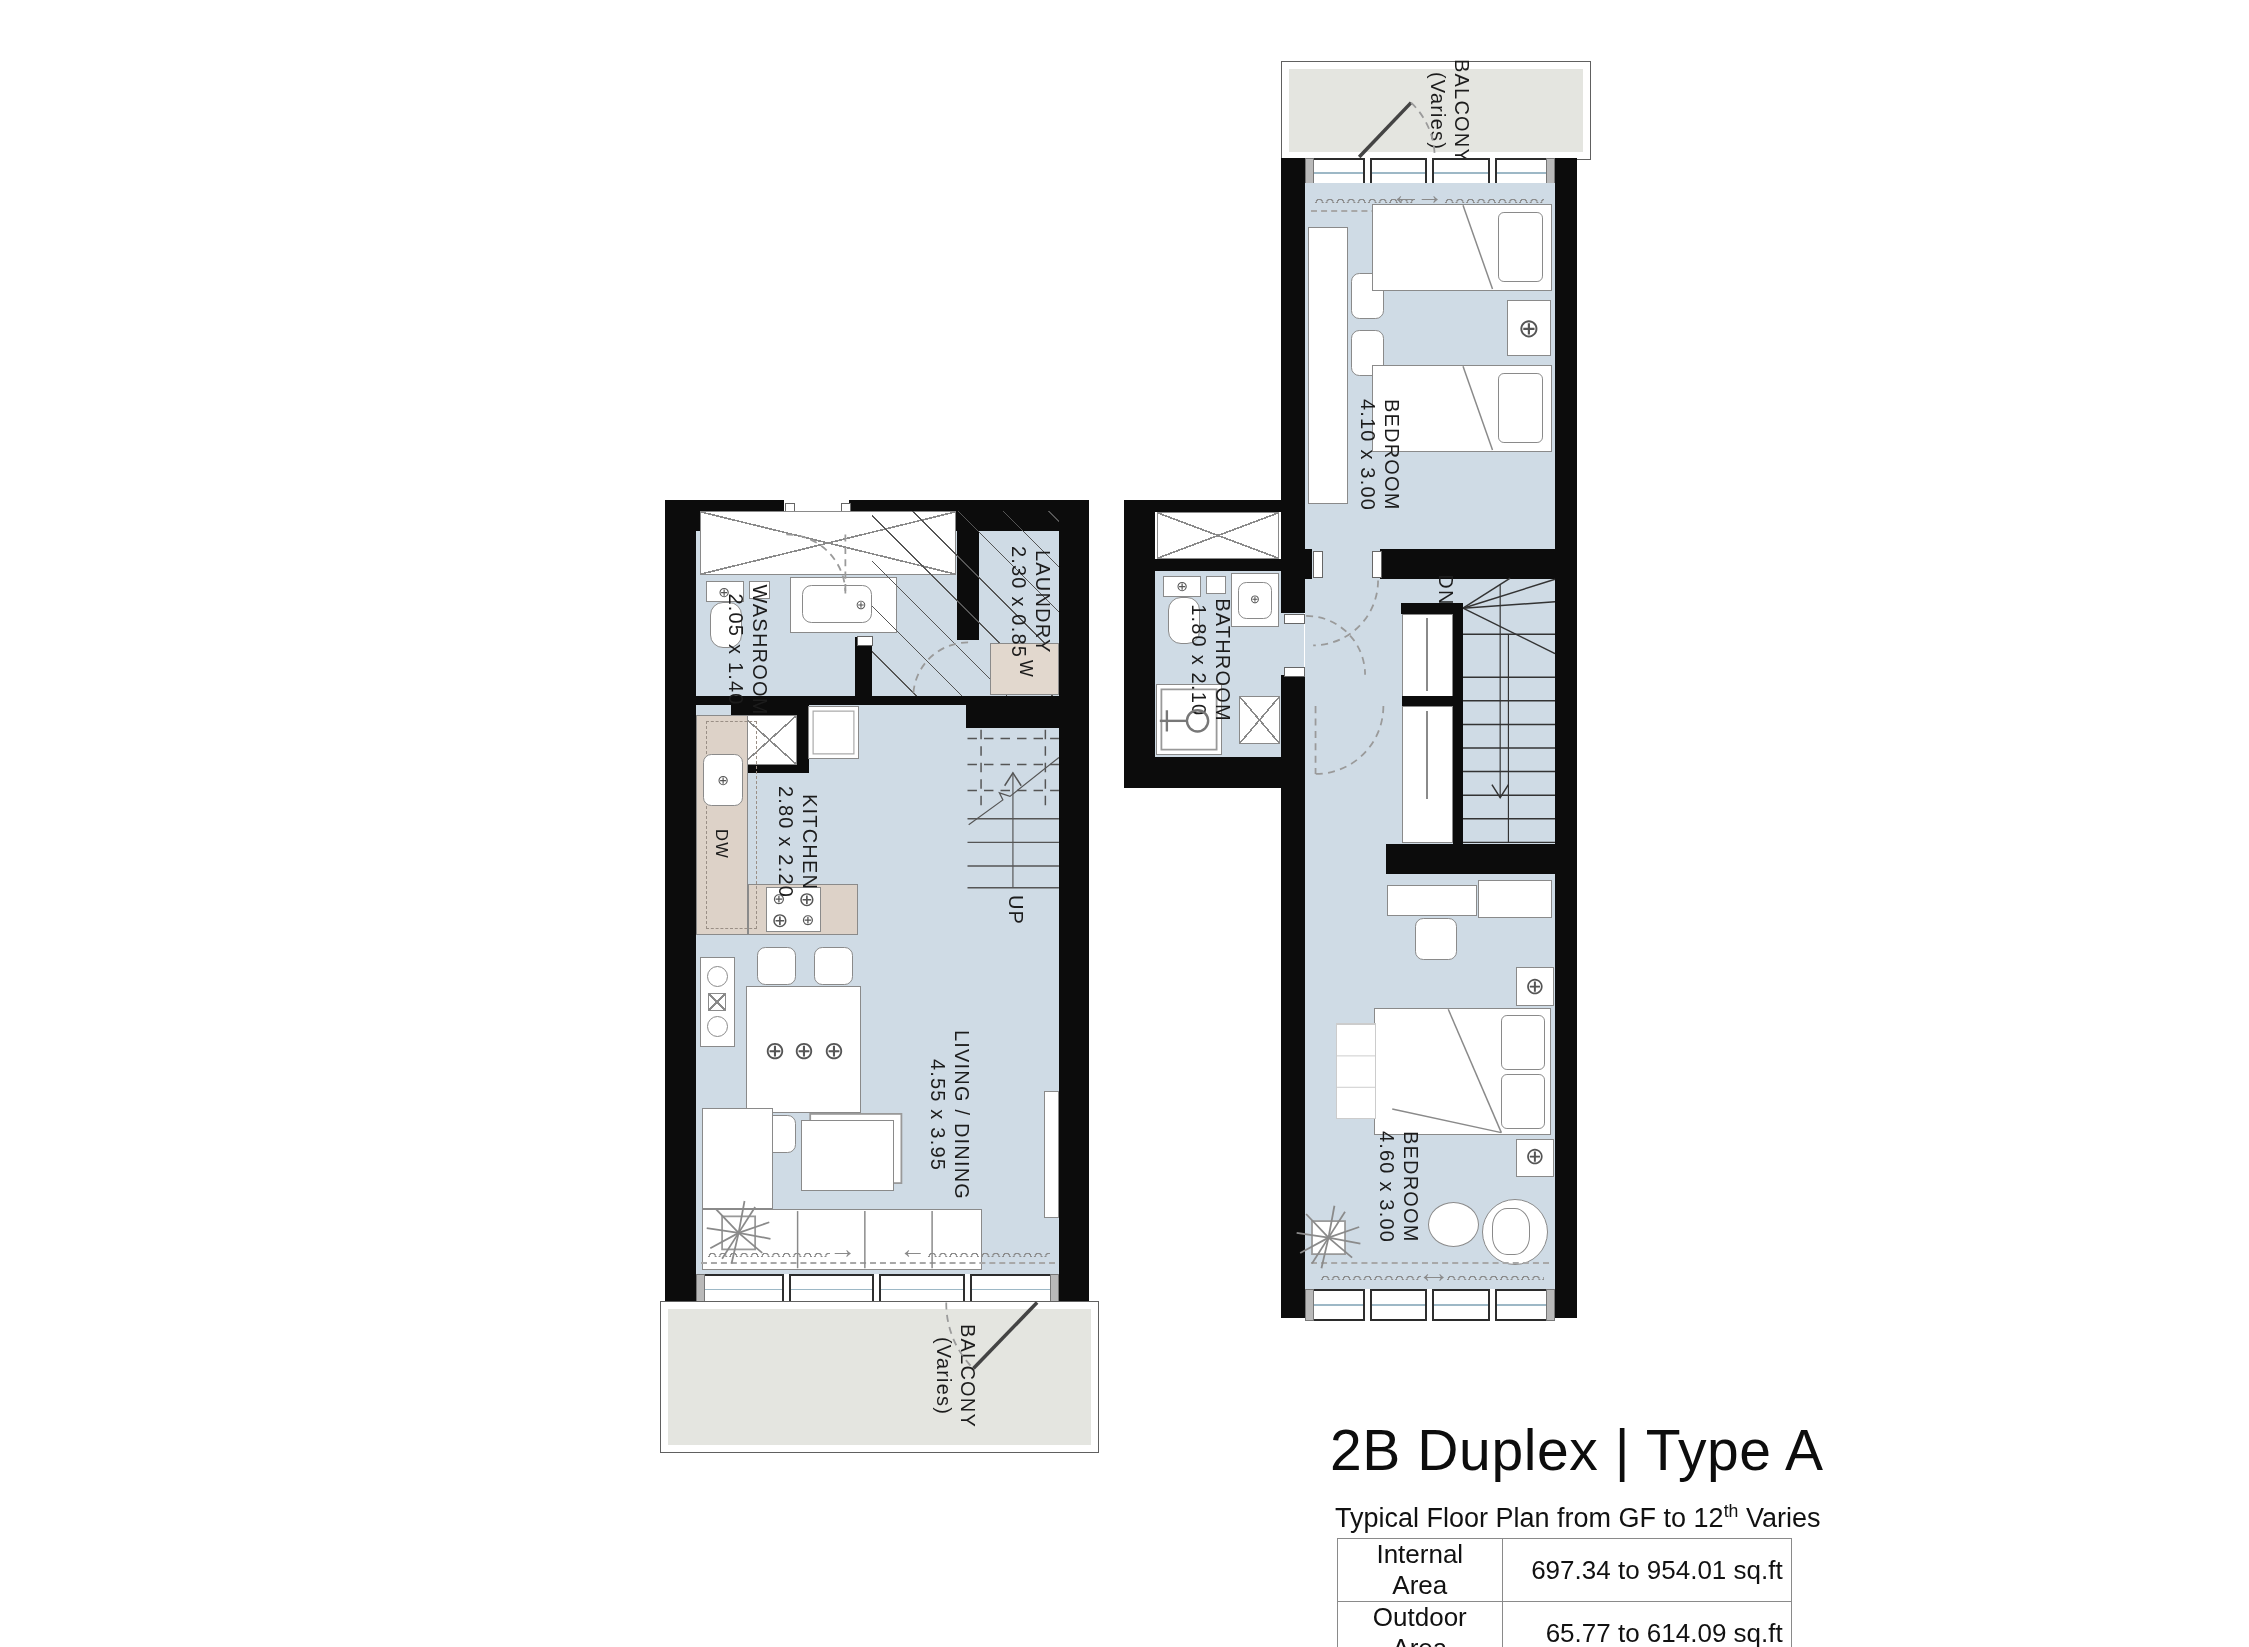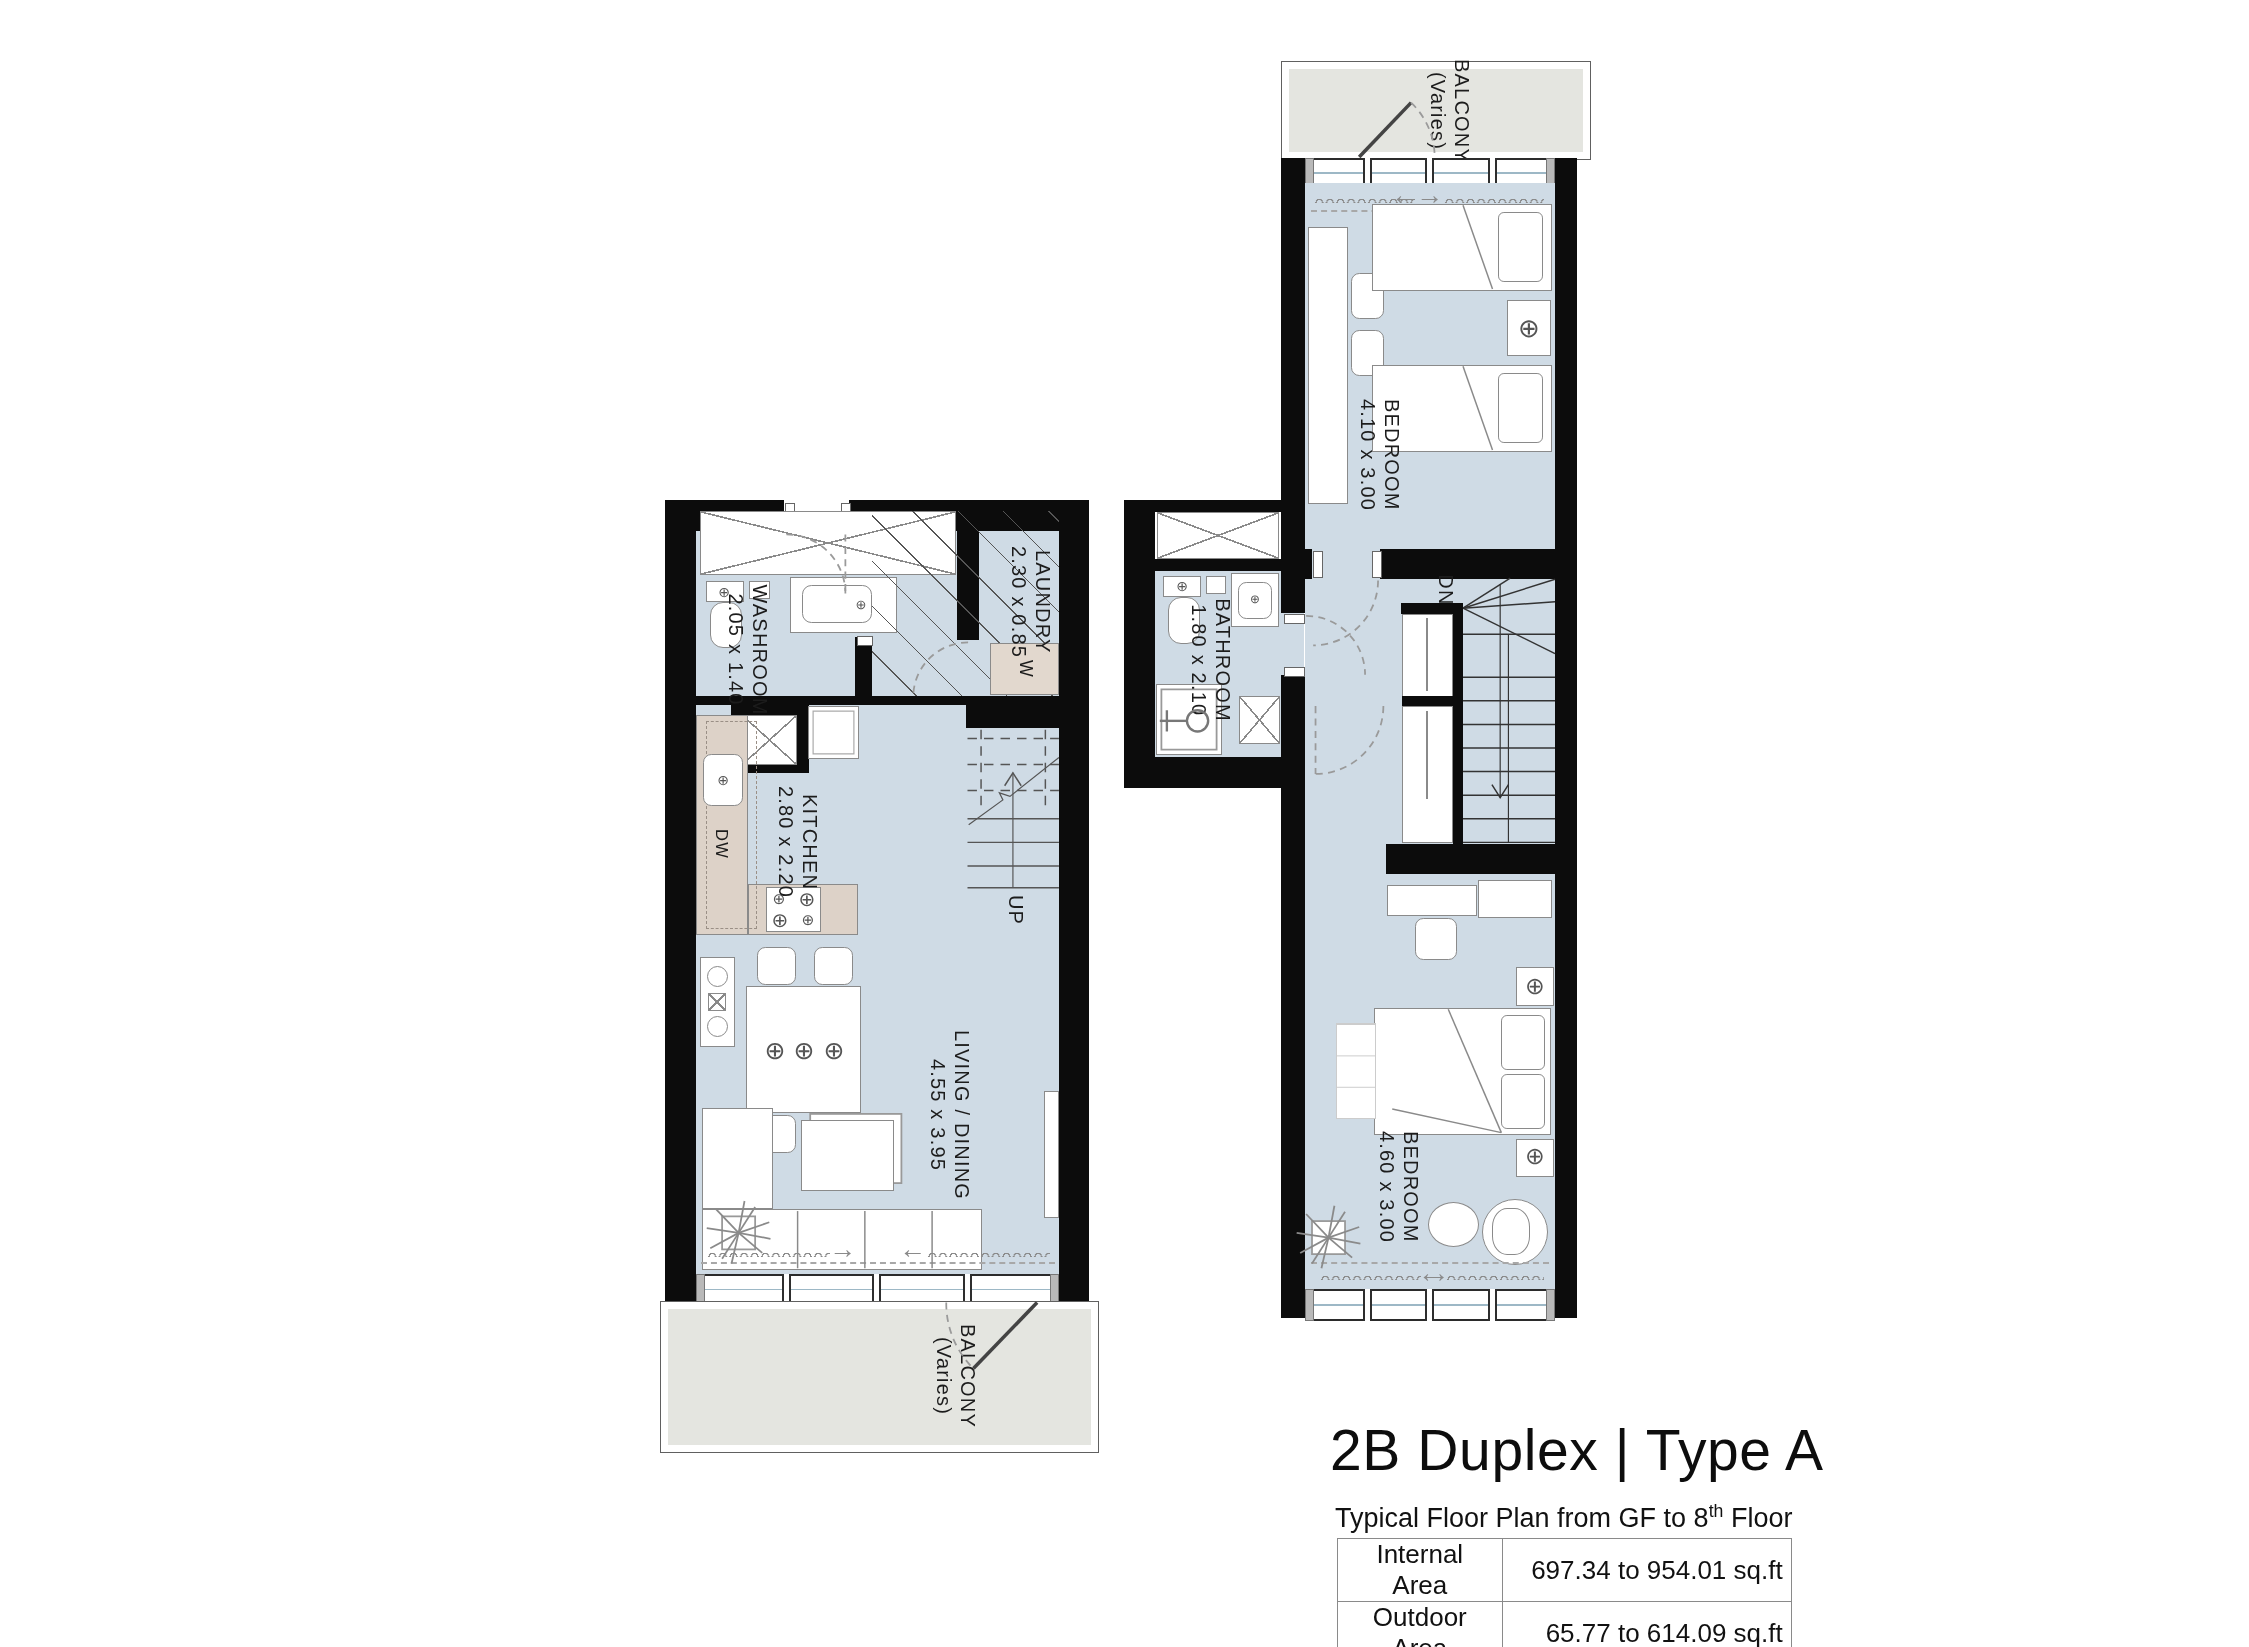--- a/index.html
+++ b/index.html
@@ -391,21 +391,21 @@
       <line x1="1966" y1="1222" x2="2012" y2="1222"></line>
       <line x1="1978" y1="1204" x2="1978" y2="1240"></line>
     </g>
 
     <use href="#plant" transform="translate(2252,2098)"></use>
   </svg>
 
   <div>
     <div id="title">2B Duplex | Type A</div>
     <div id="subtitle">
-      <span>Typical Floor Plan from GF to 8</span><sup>th</sup><span> Floor</span>
+      <span>Typical Floor Plan from GF to 12</span><sup>th</sup><span> Varies</span>
     </div>
     <table id="areatable">
       <tbody>
           <tr>
         <td class="l">Internal Area</td>
         <td class="v">697.34 to 954.01 sq.ft</td>
       </tr>
       <tr>
         <td class="l">Outdoor Area</td>
         <td class="v">65.77 to 614.09 sq.ft</td>

